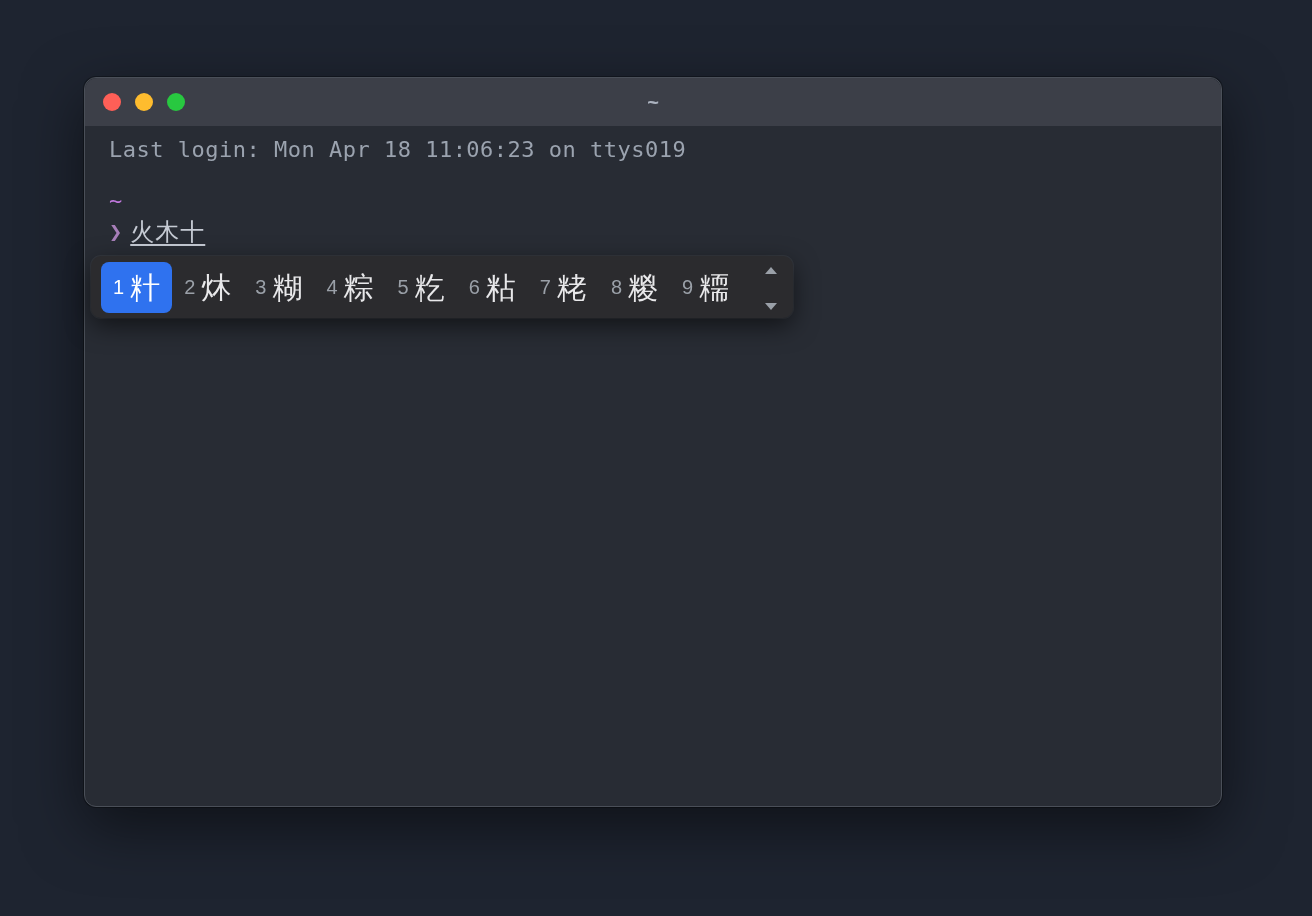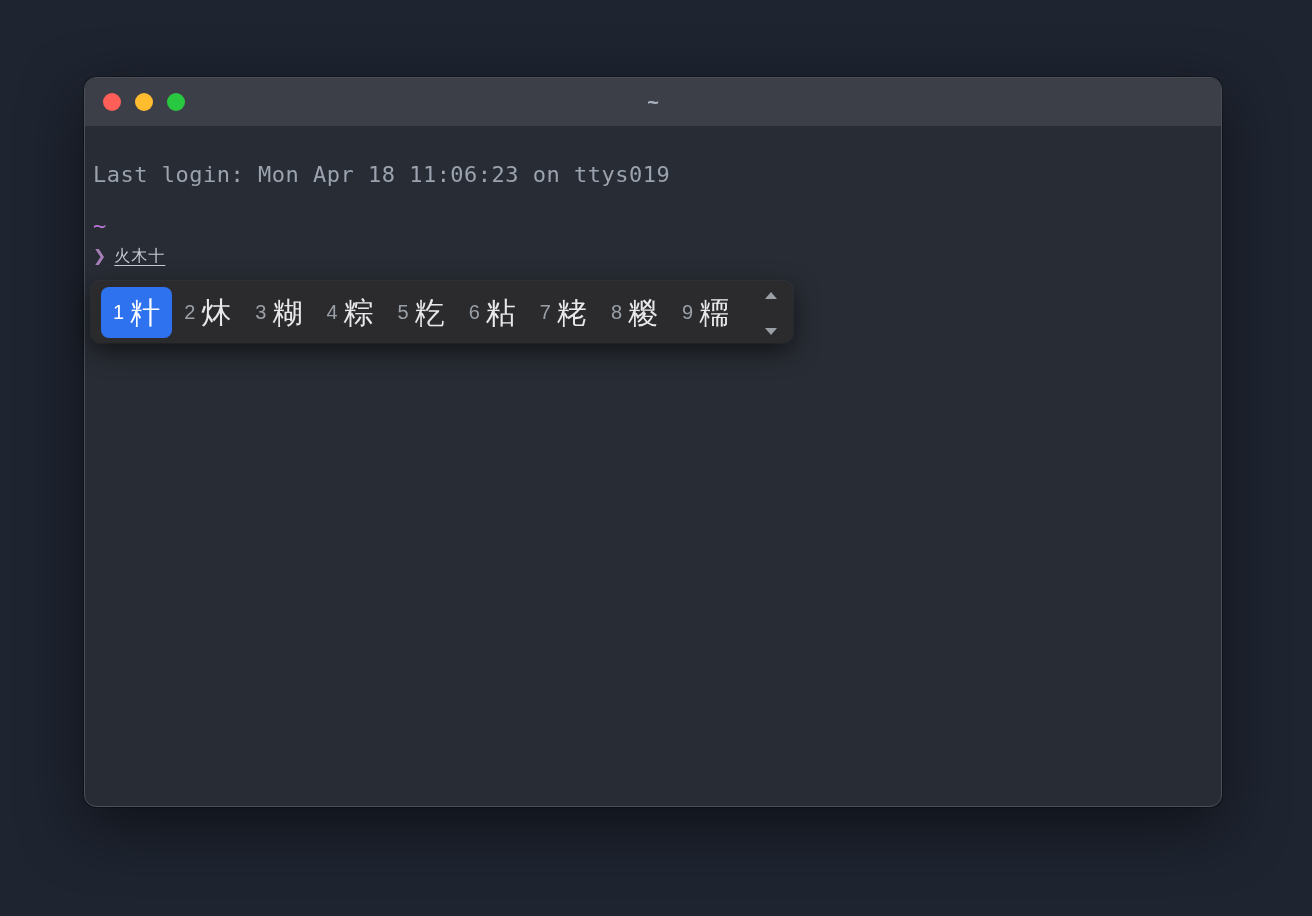--- a/index.html
+++ b/index.html
@@ -63,27 +63,26 @@
       left: 50%;
       transform: translateX(-50%);
       color: #abb2bf;
       font-size: 20px;
       font-weight: 600;
       font-family: -apple-system, BlinkMacSystemFont, sans-serif;
     }
     
     .terminal-content {
       flex: 1;
-      padding: 10px 8px;
+      padding: 10px 24px;
       font-size: 22px;
       line-height: 1.3;
       color: #abb2bf;
       position: relative;
       overflow: visible;
-      margin-top: 25px;
     }
     
     .login-line {
       color: #9ba3af;
       letter-spacing: 0.5px;
       font-family: "SF Mono", Menlo, Monaco, Consolas, monospace;
     }
     
     .cwd-line {
       margin-top: 22px;
@@ -99,21 +98,21 @@
     }
     
     .prompt-symbol {
       color: #a77eb8;
       font-weight: bold;
       font-size: 22px;
     }
     
     .ime-input {
       color: #c5cad3;
-      font-size: 16px;
+      font-size: 24px;
       text-decoration: underline;
       text-underline-offset: 4px;
       letter-spacing: 1px;
     }
     
     .candidate-bar {
       position: absolute;
       left: 6px;
       top: 130px;
       background: #2b2b2e;

